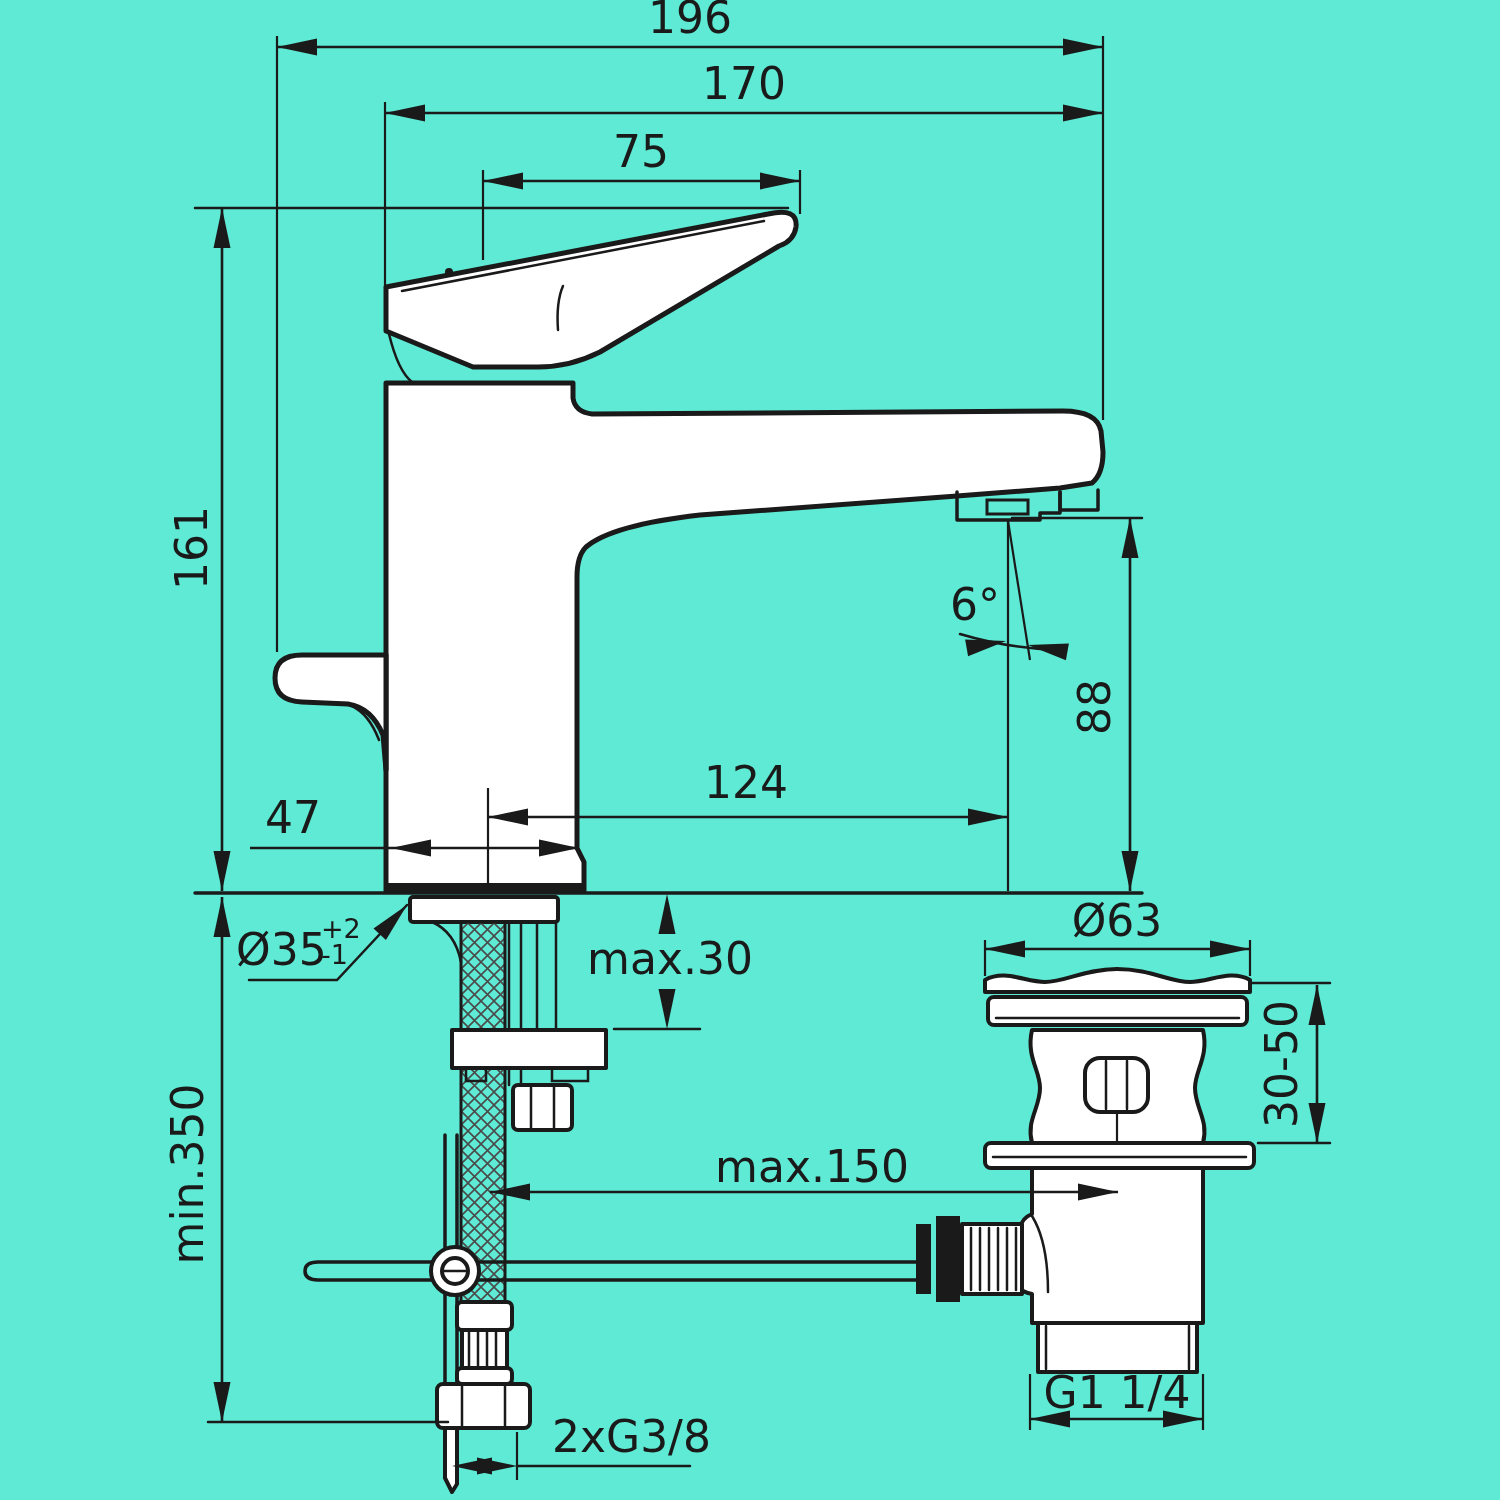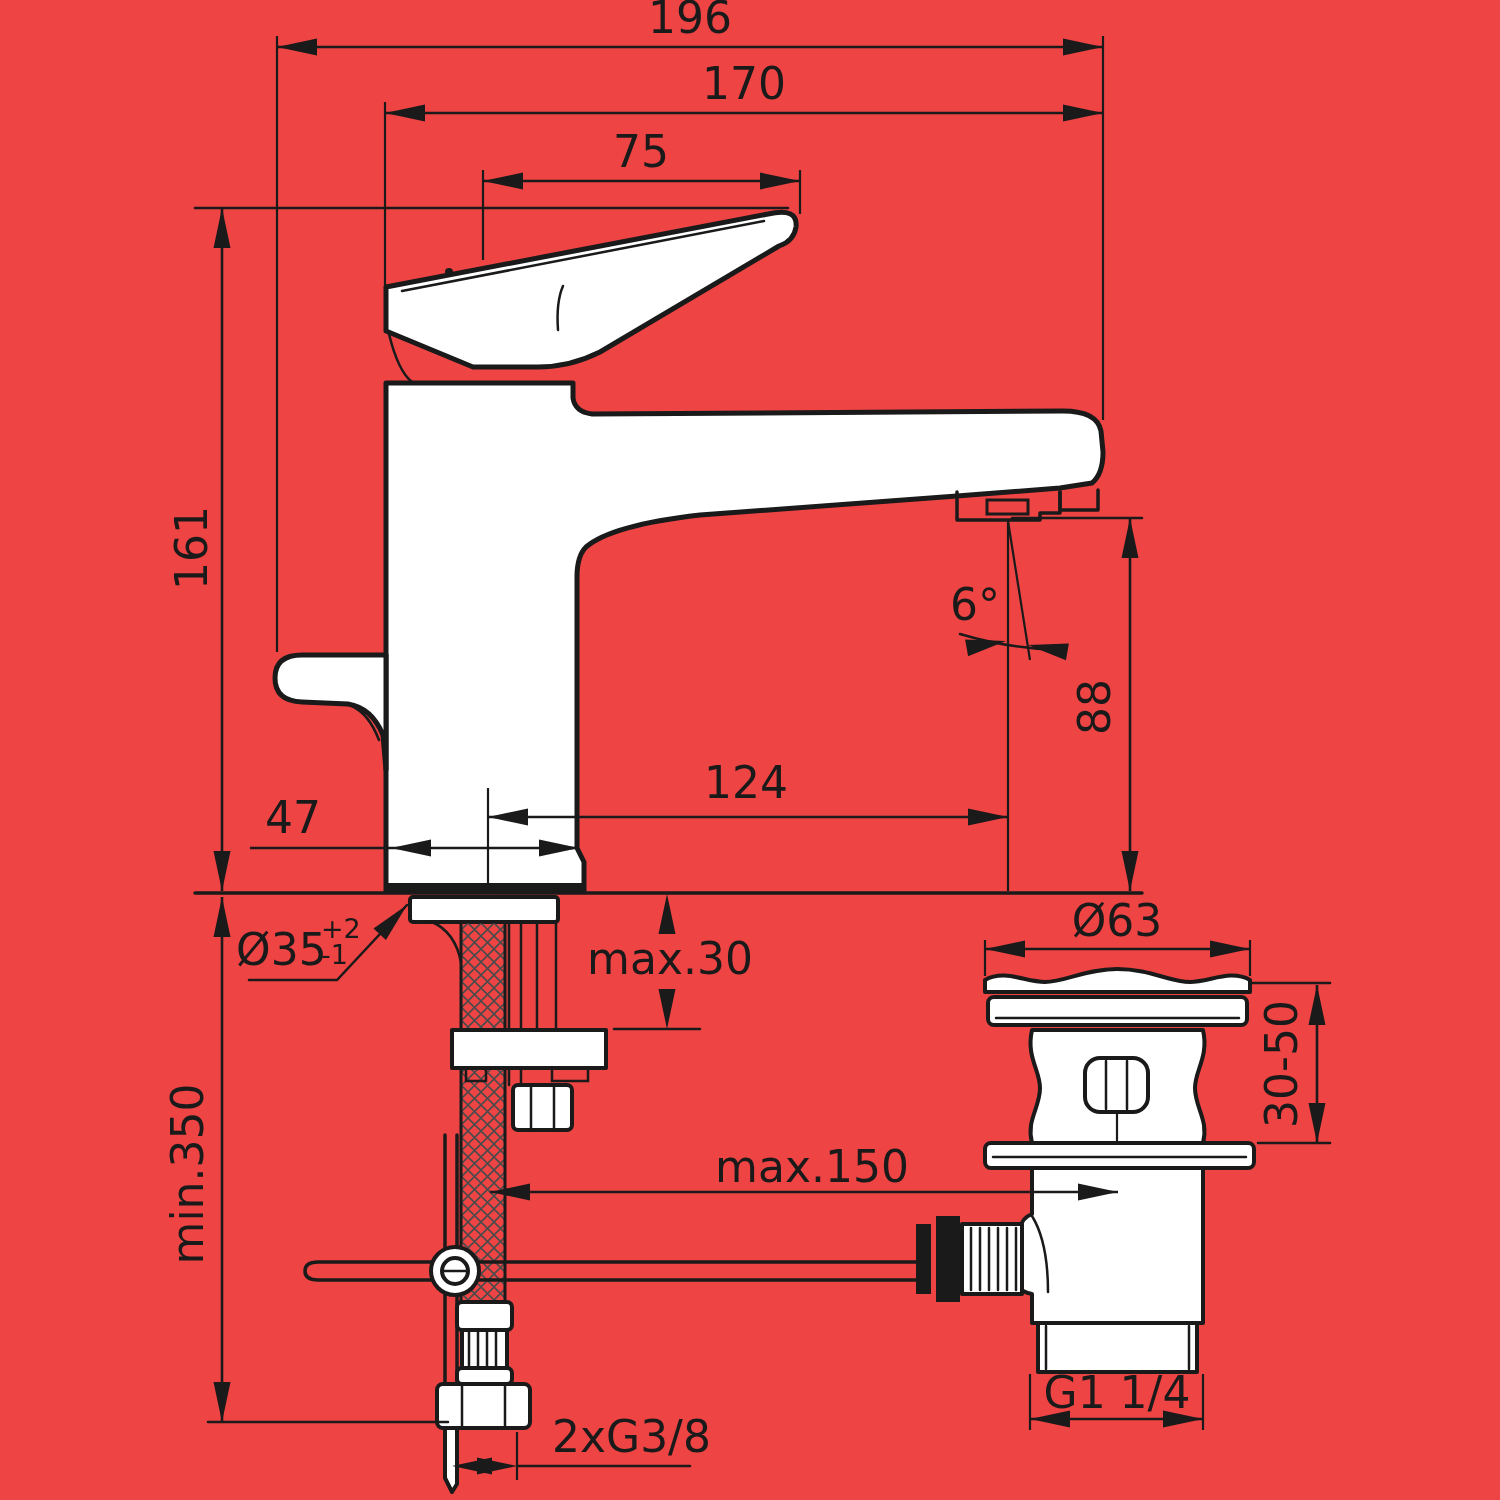--- a/index.html
+++ b/index.html
@@ -1,16 +1,16 @@
 <!DOCTYPE html>
 <html><head>
 <meta charset="utf-8">
 <style>
   html,body{margin:0;padding:0;background:#fff;}
-  .stage{width:1500px;height:1500px;background:#ef4444;position:relative;}
+  .stage{width:1500px;height:1500px;background:#5eead4;position:relative;}
   svg{display:block;}
   .outline{fill:#fff;stroke:#1a1a1a;stroke-width:5;stroke-linejoin:round;stroke-linecap:round;}
   .outline-md{fill:none;stroke:#1a1a1a;stroke-width:3.5;stroke-linejoin:round;stroke-linecap:round;}
   .thin{fill:none;stroke:#1a1a1a;stroke-width:2.5;stroke-linecap:round;}
   .dim{fill:none;stroke:#1a1a1a;stroke-width:2.6;}
   .ext{fill:none;stroke:#1a1a1a;stroke-width:2.2;}
   .fillwhite{fill:#fff;stroke:#1a1a1a;stroke-width:4;stroke-linejoin:round;}
   .dark{fill:#1a1a1a;stroke:none;}
   text{font-family:"DejaVu Sans","Liberation Sans",sans-serif;fill:#1a1a1a;}
   .t44{font-size:44px;}

